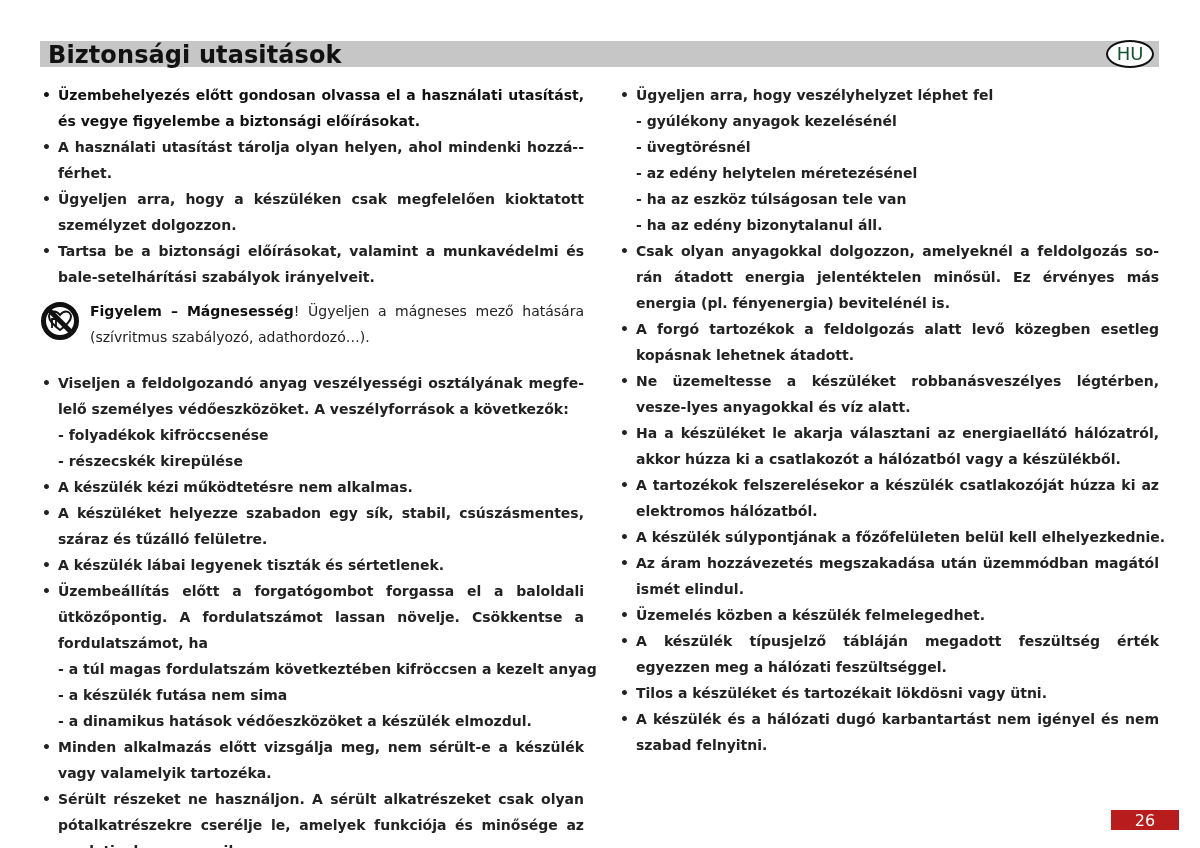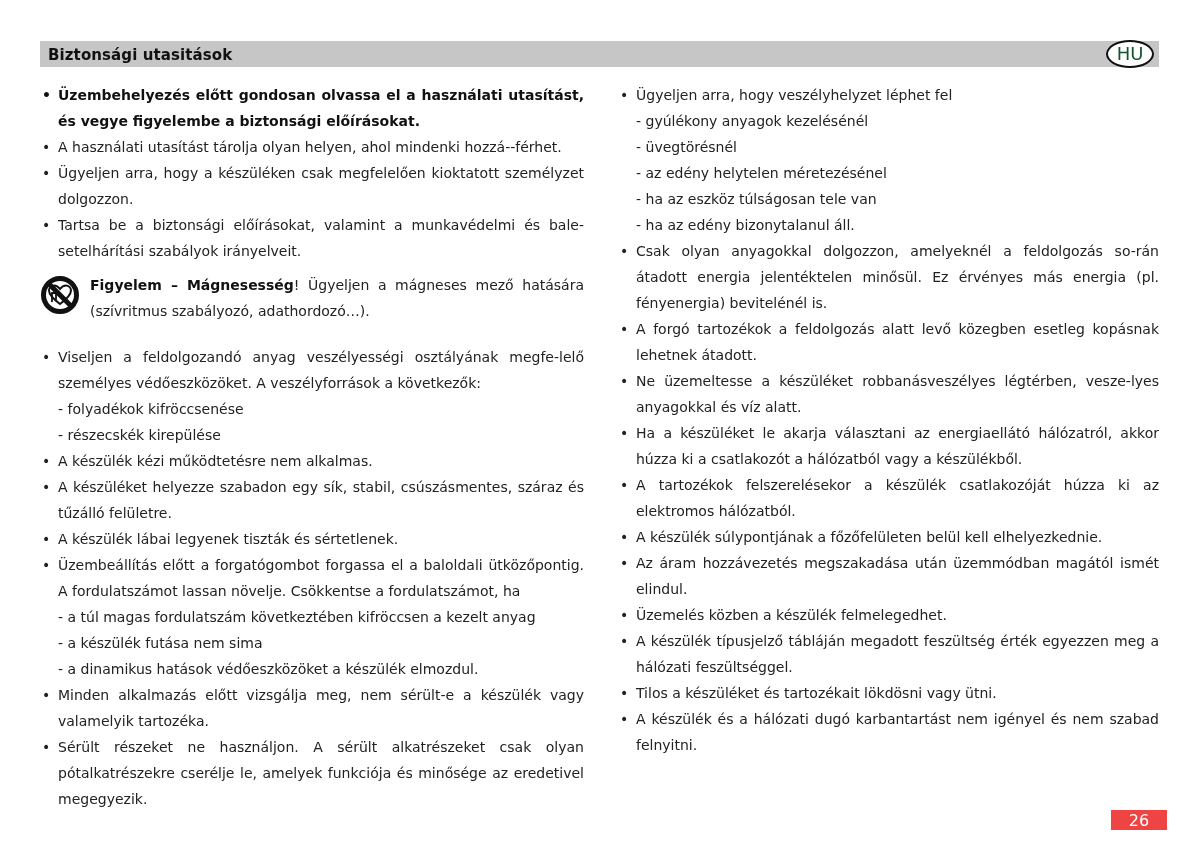--- a/index.html
+++ b/index.html
@@ -1,36 +1,36 @@
 <!DOCTYPE html>
 <html><head>
 <meta charset="utf-8">
 <style>
   html, body { margin: 0; padding: 0; background: #ffffff; }
   body { width: 1200px; height: 848px; position: relative; overflow: hidden;
          font-family: "DejaVu Sans", sans-serif; color: #1a1a1a; }
   .header-bar { position: absolute; left: 40px; top: 41px; width: 1119px; height: 26px;
                 background: #c6c6c6; }
-  .header-title { position: absolute; left: 48px; top: 42px; font-size: 15px; font-weight: bold;
+  .header-title { position: absolute; left: 48px; top: 42px; font-size: 24px; font-weight: bold;
                   line-height: 26px; color: #111; letter-spacing: 0.1px; }
   .lang-badge { position: absolute; left: 1106px; top: 40px; width: 48px; height: 28px;
                 border: 2px solid #111; border-radius: 50%; background: #fff; box-sizing: border-box;
                 font-size: 18px; line-height: 24px; text-align: center; color: #14532d; }
   .col { position: absolute; top: 82px; font-size: 14px; line-height: 26px; color: #222; }
   .col-left { left: 40px; width: 544px; }
   .col-right { left: 618px; width: 541px; }
-  .item { position: relative; padding-left: 18px; text-align: justify; }
+  .item { position: relative; padding-left: 18px; text-align: justify; font-weight: bold; }
   .item::before { content: "•"; position: absolute; left: 2px; top: 0; }
   .item.no-justify { text-align: left; }
   .item.bold { font-weight: bold; color: #111; }
   .warning { position: relative; margin-top: 8px; margin-bottom: 20px; padding-left: 50px; text-align: justify; }
   .warning-icon { position: absolute; left: 0; top: 3px; width: 40px; height: 40px; }
   .warning b { color: #111; }
-  .page-num { position: absolute; left: 1111px; top: 810px; width: 56px; height: 20px;
-              background: #ef4444; color: #fff; font-size: 16px; line-height: 21px; text-align: center; }
+  .page-num { position: absolute; left: 1111px; top: 810px; width: 68px; height: 20px;
+              background: #b91c1c; color: #fff; font-size: 16px; line-height: 21px; text-align: center; }
 </style>
 </head>
 <body>
 
 <div class="header-bar"></div>
 <div class="header-title">Biztonsági utasitások</div>
 <div class="lang-badge">HU</div>
 
 <div class="col col-left">
   <div class="item bold">Üzembehelyezés előtt gondosan olvassa el a használati utasítást, és vegye figyelembe a biztonsági előírásokat.</div>

